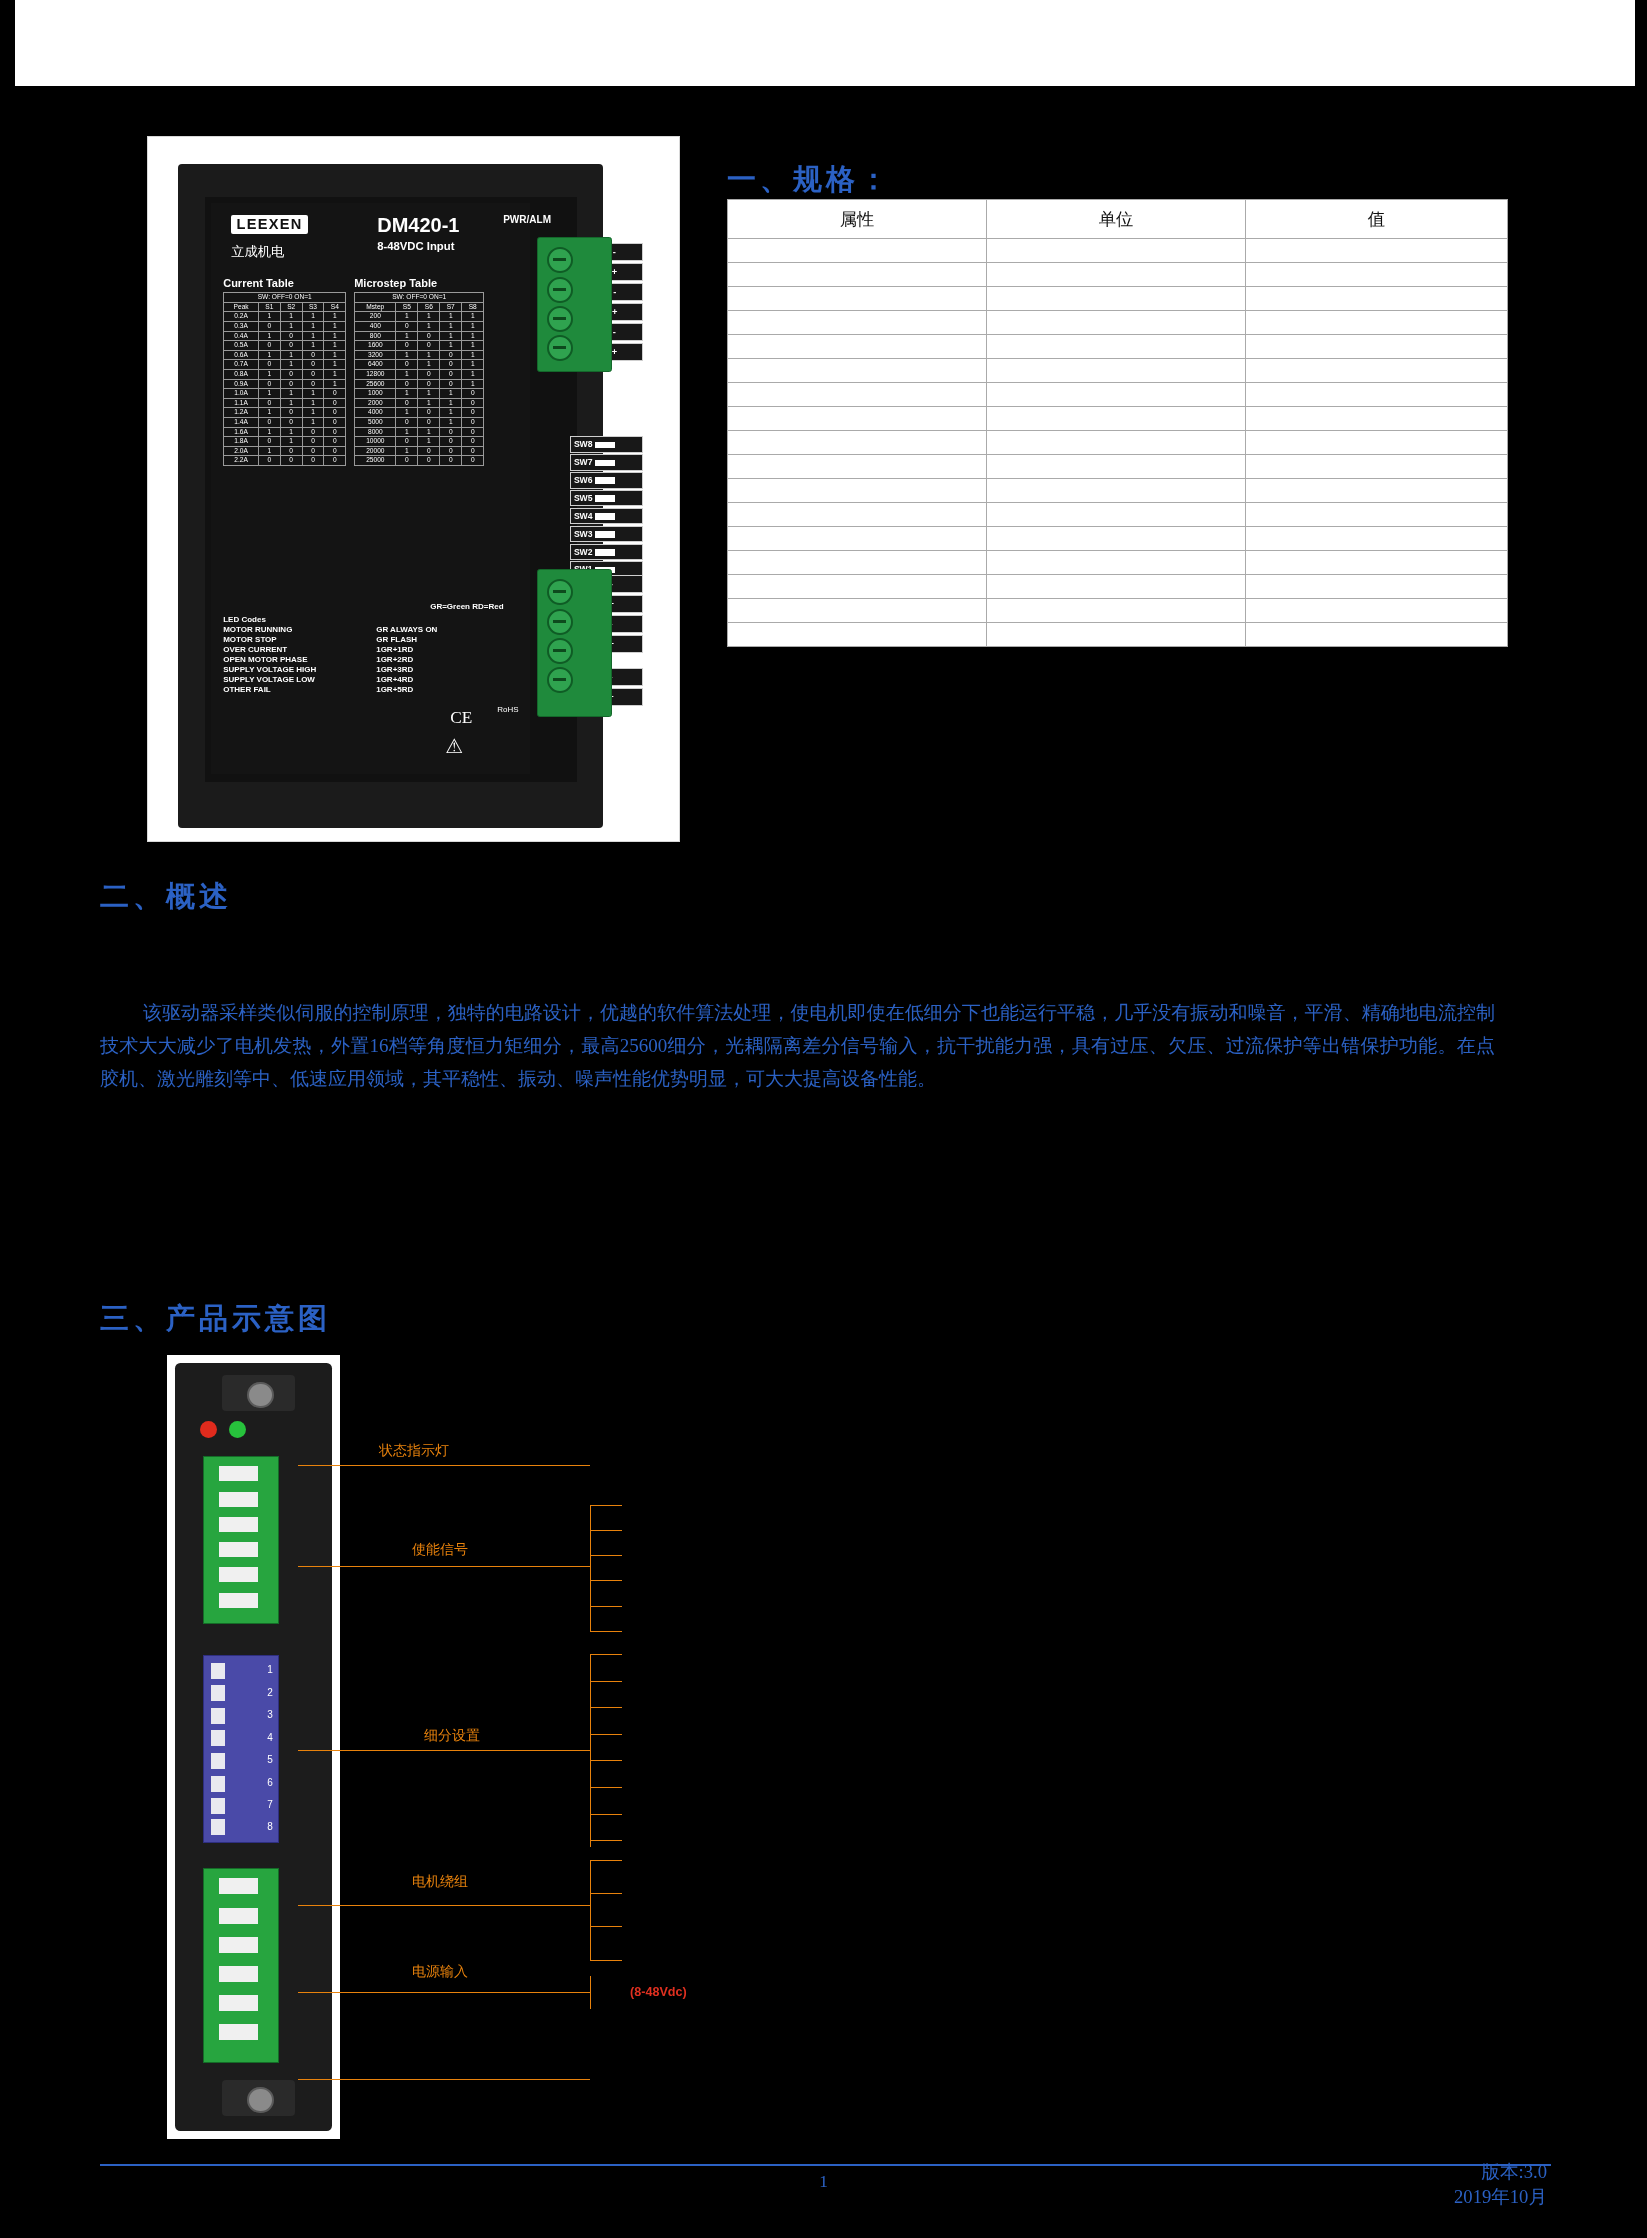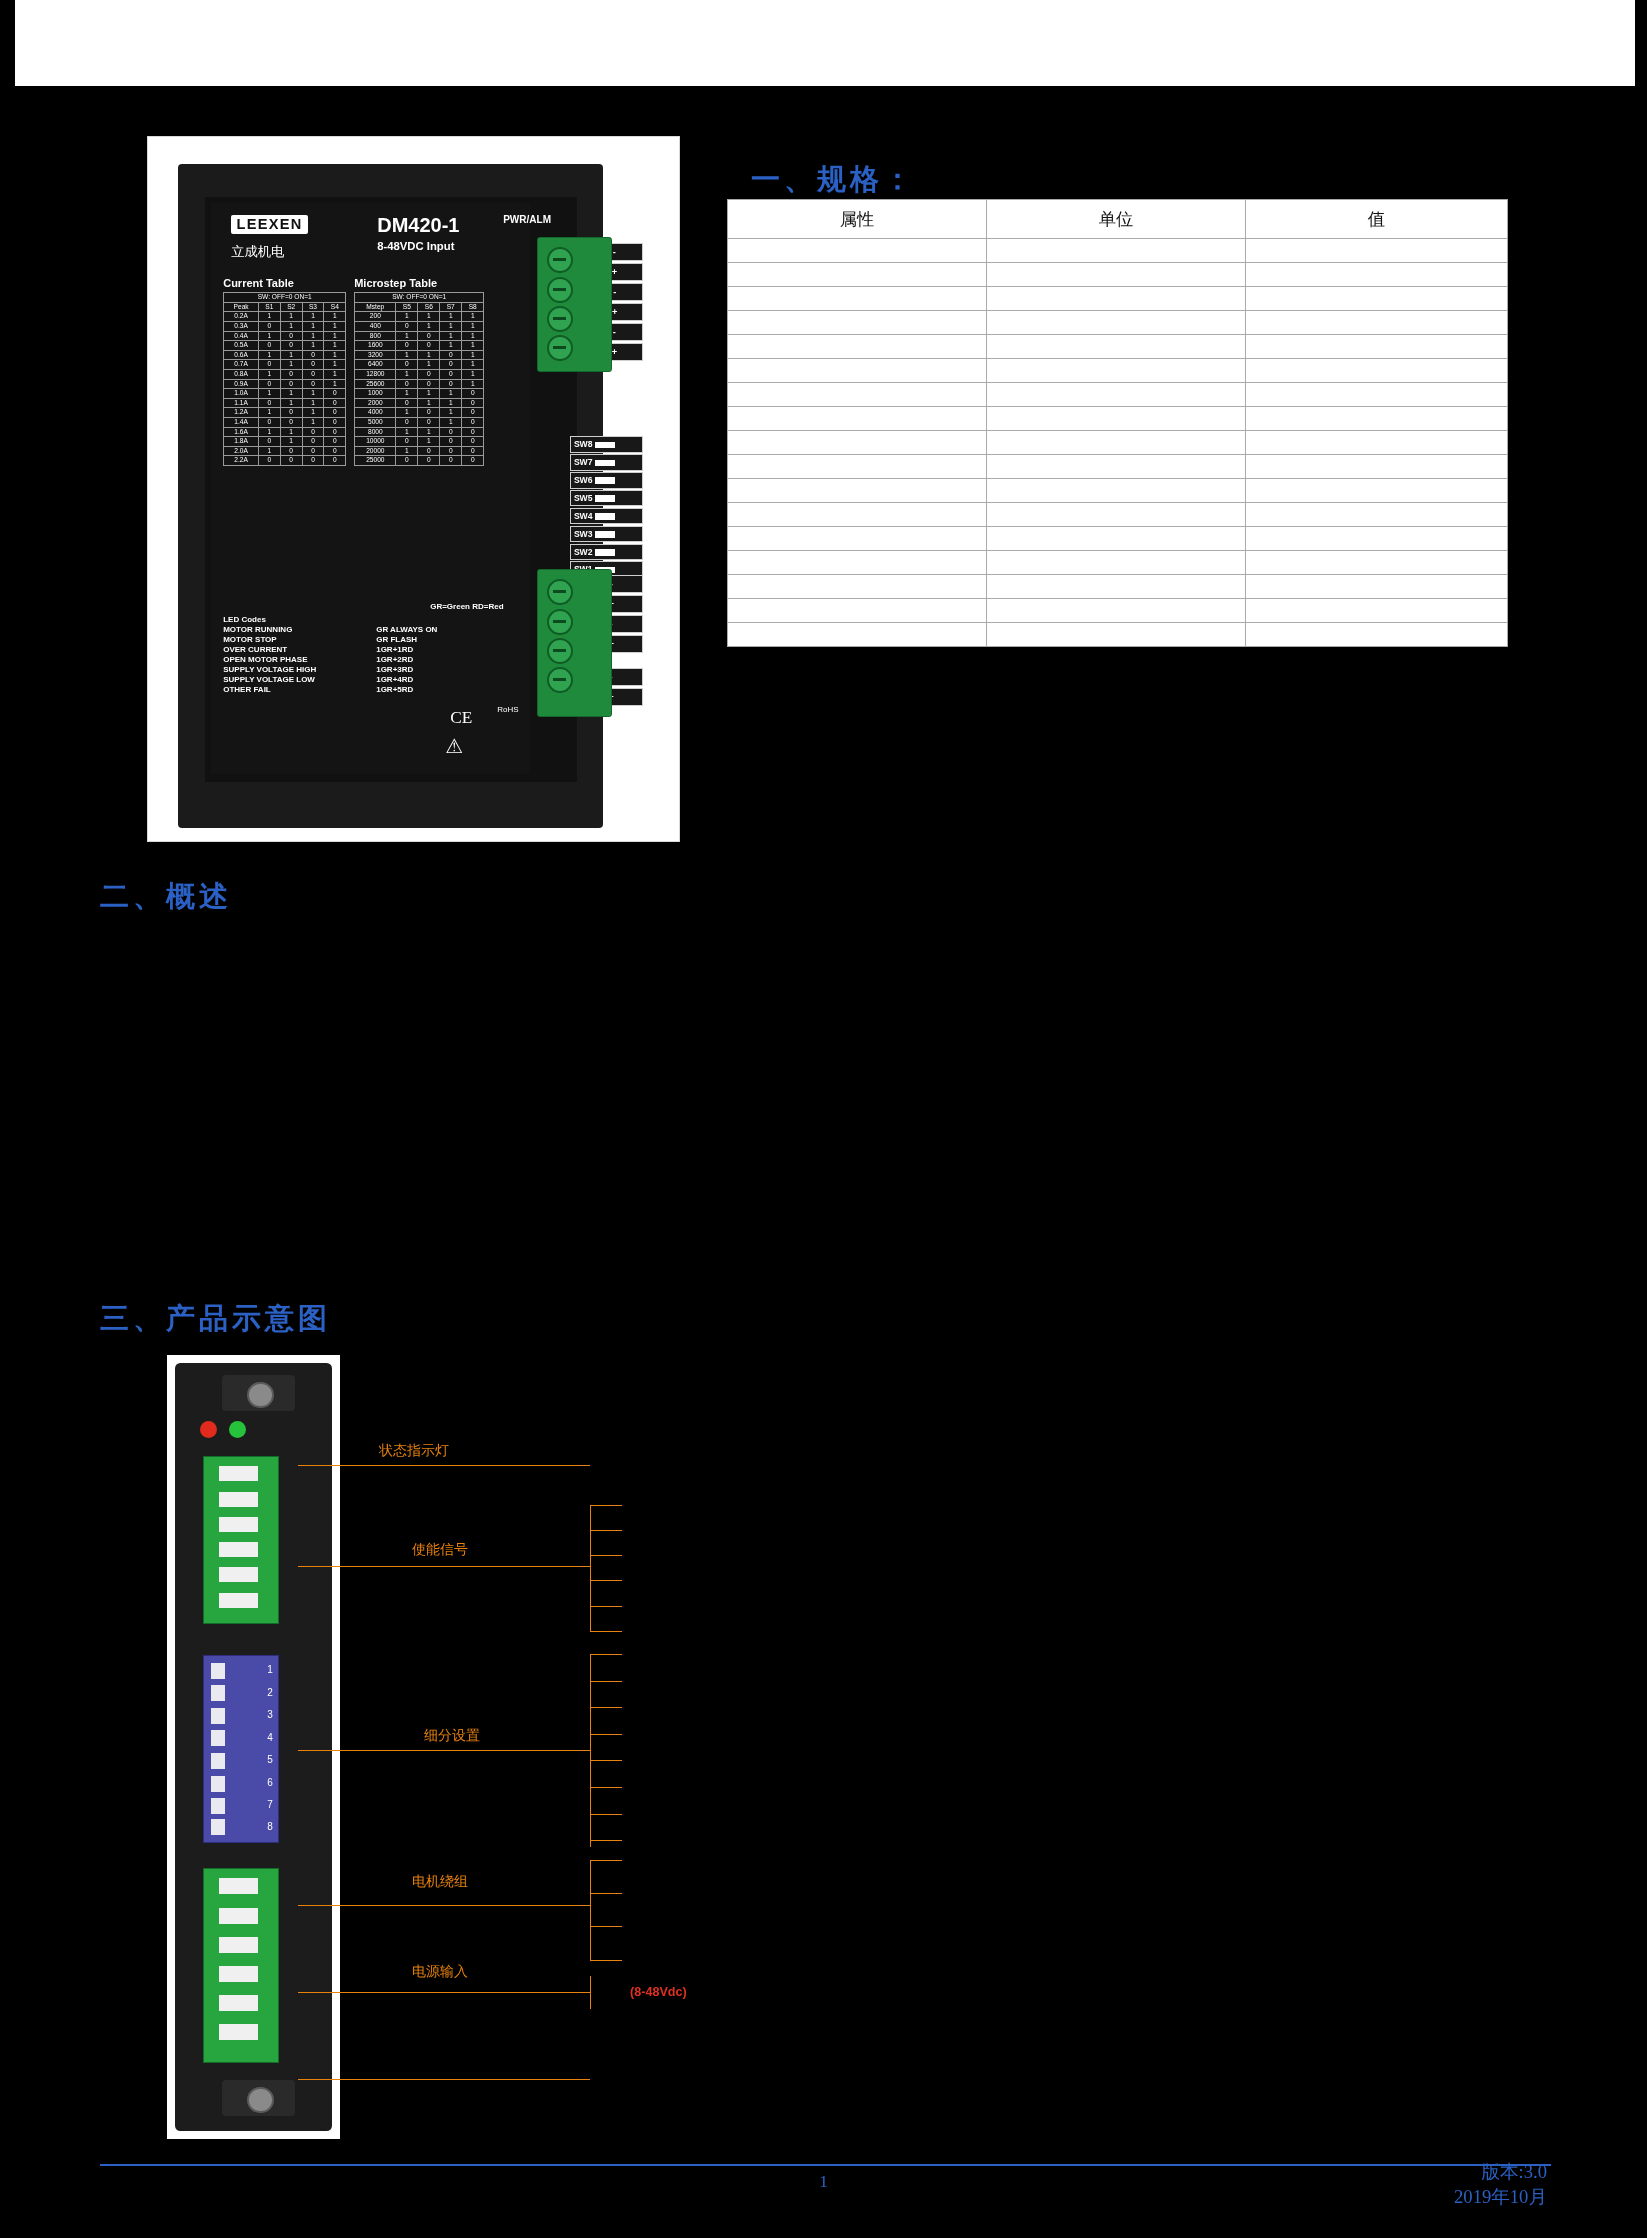--- a/index.html
+++ b/index.html
@@ -500,21 +500,21 @@
         <div class="connector" style="left:332px;top:372px;width:73px;height:146px;">
           <div class="conn-screw" style="left:9.3px;top:9.3px;"></div>
           <div class="conn-screw" style="left:9.3px;top:39px;"></div>
           <div class="conn-screw" style="left:9.3px;top:68px;"></div>
           <div class="conn-screw" style="left:9.3px;top:97px;"></div>
         </div>
       </div>
     </div>
   </div>
 
-  <h2 class="h-blue" style="left:727px;top:136px;margin-left:24px;">一、规格：</h2>
+  <h2 class="h-blue" style="left:727px;top:136px;">一、规格：</h2>
 
   <table class="spec-table">
     <thead>
       <tr>
         <th style="width:259px;">属性</th>
         <th style="width:259px;">单位</th>
         <th style="width:262px;">值</th>
       </tr>
     </thead>
     <tbody>
@@ -601,20 +601,21 @@
       <tr>
           <td></td>
           <td></td>
           <td></td>
         </tr>
     </tbody>
   </table>
 
   <h2 class="h-blue" style="left:100px;top:857px;margin-top:20px;">二、概述</h2>
 
+  <div class="para" style="left:100px;top:996px;width:1395px;text-indent:43px;">该驱动器采样类似伺服的控制原理，独特的电路设计，优越的软件算法处理，使电机即使在低细分下也能运行平稳，几乎没有振动和噪音，平滑、精确地电流控制技术大大减少了电机发热，外置16档等角度恒力矩细分，最高25600细分，光耦隔离差分信号输入，抗干扰能力强，具有过压、欠压、过流保护等出错保护功能。在点胶机、激光雕刻等中、低速应用领域，其平稳性、振动、噪声性能优势明显，可大大提高设备性能。</div>
 
   <h2 class="h-blue" style="left:100px;top:1275px;">三、产品示意图</h2>
 
   <div class="diagram">
     <div class="dg-dev">
       <div class="dg-ear-top">
         <div class="dg-hole" style="left:25px;top:6.6px;"></div>
       </div>
       <div class="dg-ear-bot">
         <div class="dg-hole" style="left:25px;top:6.6px;"></div>

